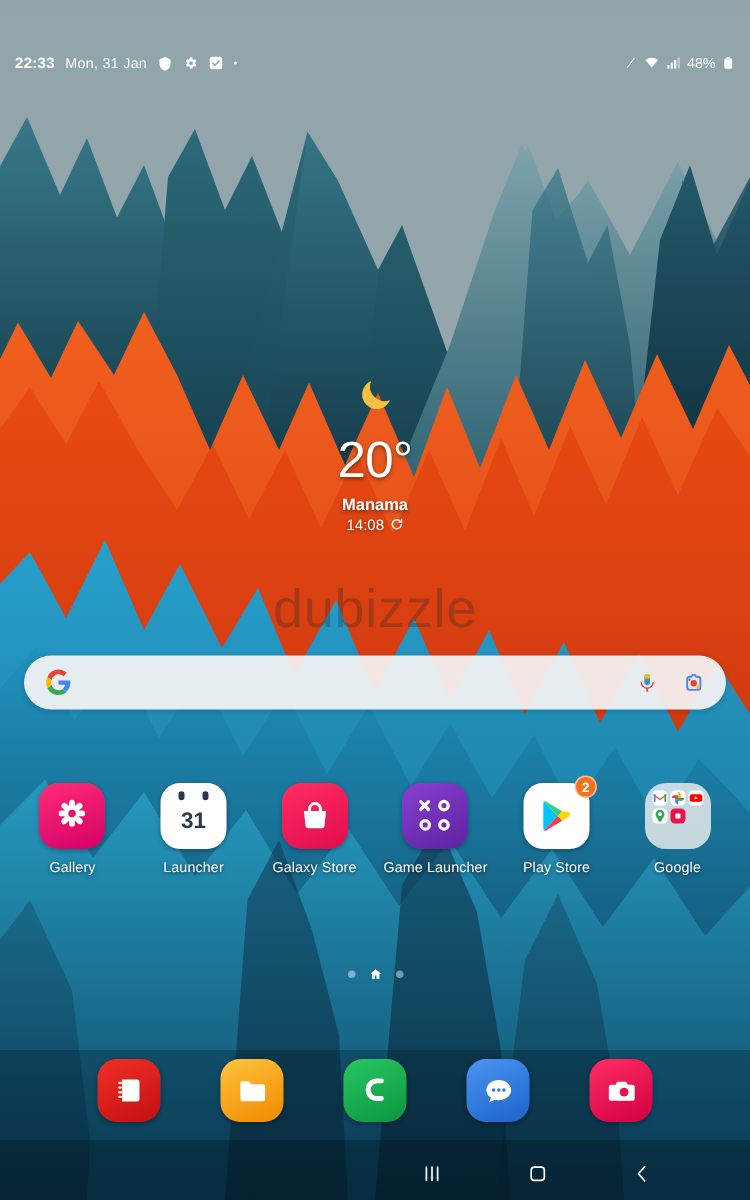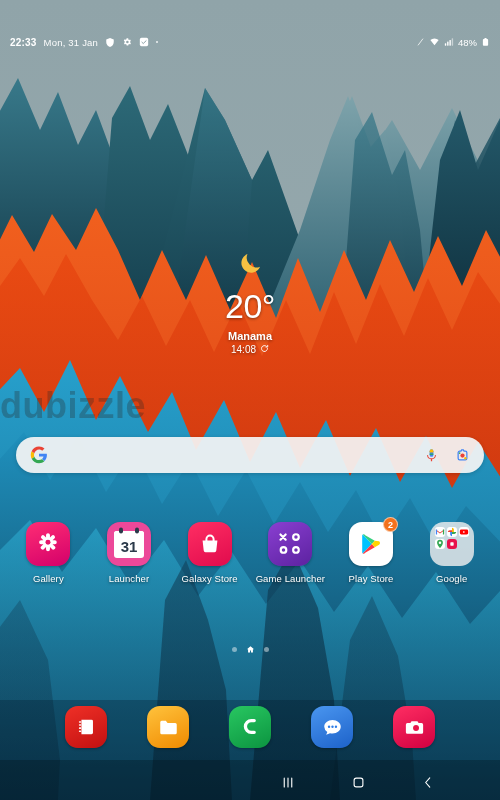--- a/index.html
+++ b/index.html
@@ -128,22 +128,22 @@
     position:absolute; bottom:0; left:0; width:500px; height:36px;
     display:flex; align-items:center; justify-content:flex-end;
     gap:46px; padding-right:60px;
     z-index:35;
   }
   .nav-btn { display:flex; align-items:center; justify-content:center; width:24px; height:24px; }
 
   
   #watermark {
     position:absolute; top:385px; left:0; width:500px;
-    text-align:left; z-index:25;
-    font-size:36px; font-weight:700; letter-spacing:.5px;
+    text-align:center; z-index:25;
+    font-size:36px; font-weight:400; letter-spacing:.5px;
     color:rgba(40,40,40,.30);
     user-select:none;
   }
 </style>
 </head>
 <body>
 
 <div id="wallpaper">
   <svg viewBox="0 0 500 800" preserveAspectRatio="none">
     <defs>
@@ -335,21 +335,21 @@
     <div class="app-icon" style="background:linear-gradient(160deg,#ff2d74,#d3006a);">
       <svg width="26" height="26" viewBox="0 0 24 24" fill="#fff">
         <path d="M12 2c1 0 1.8.8 1.8 1.8v2.1l1.6-1.5a1.8 1.8 0 1 1 2.5 2.6L16.2 8.6h2.1a1.8 1.8 0 1 1 0 3.6h-2.1l1.7 1.6a1.8 1.8 0 1 1-2.5 2.5l-1.6-1.6v2.1a1.8 1.8 0 1 1-3.6 0v-2.1l-1.6 1.6a1.8 1.8 0 1 1-2.5-2.5l1.6-1.6H5.6a1.8 1.8 0 1 1 0-3.6h2.1L6.1 7a1.8 1.8 0 1 1 2.5-2.6l1.6 1.5V3.8C10.2 2.8 11 2 12 2z"></path>
         <circle cx="12" cy="10.4" r="2.3" fill="#e6156b"></circle>
       </svg>
     </div>
     <div class="app-label">Gallery</div>
   </div>
 
   <div class="app">
-    <div class="app-icon" style="background:#ec4899;">
+    <div class="app-icon" style="background:#ffffff;">
       <svg width="44" height="44" viewBox="0 0 44 44">
         <rect x="7" y="9" width="30" height="27" rx="3" fill="#fff"></rect>
         <rect x="7" y="9" width="30" height="5" rx="2.5" fill="#fff"></rect>
         <rect x="12" y="5.5" width="4" height="6" rx="2" fill="#2b3a4a"></rect>
         <rect x="28" y="5.5" width="4" height="6" rx="2" fill="#2b3a4a"></rect>
         <text x="22" y="30" text-anchor="middle" font-family="Liberation Sans, sans-serif" font-size="15" font-weight="700" fill="#2b3a4a">31</text>
       </svg>
     </div>
     <div class="app-label">Launcher</div>
   </div>

